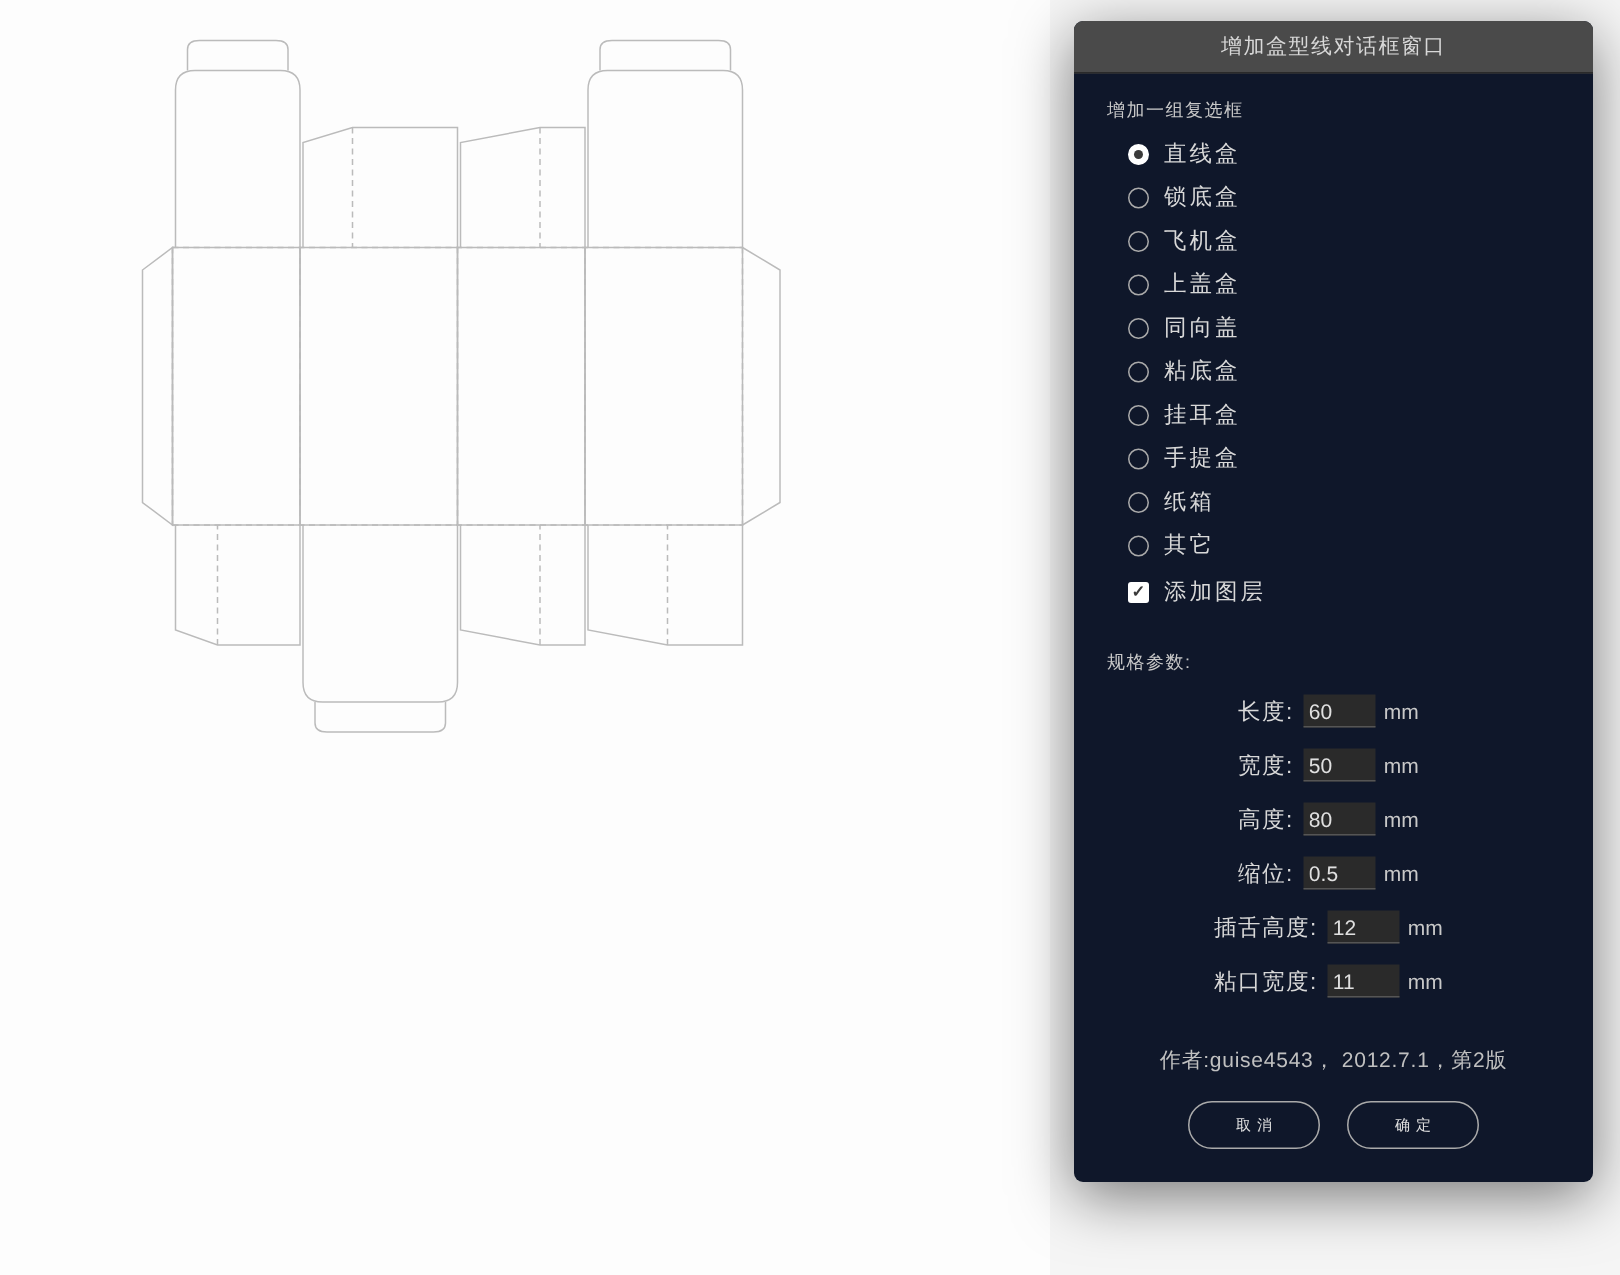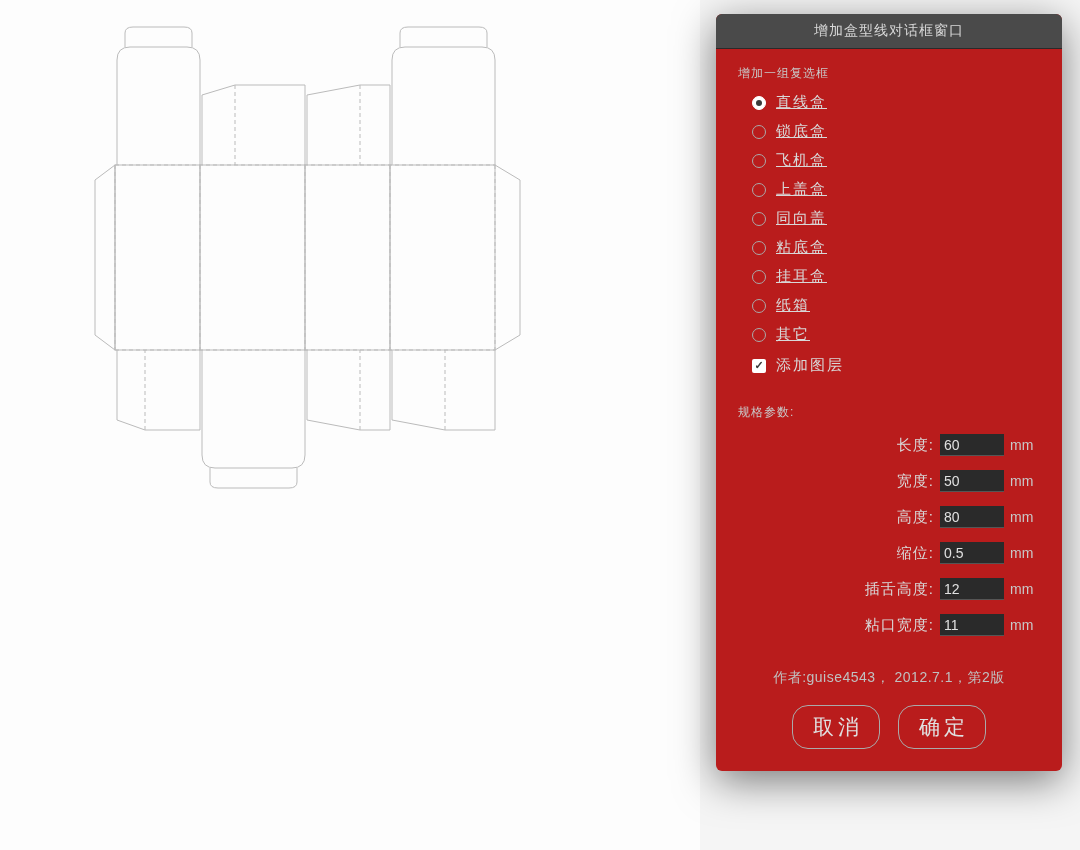--- a/index.html
+++ b/index.html
@@ -30,21 +30,21 @@
       position: absolute;
       left: 75px;
       top: 25px;
     }
     
     .dialog-panel {
       position: absolute;
       right: 18px;
       top: 14px;
       width: 346px;
-      background: #b91c1c;
+      background: #0f172a;
       border-radius: 6px;
       box-shadow: 0 10px 40px rgba(0,0,0,0.5);
       color: #d8d8d8;
       overflow: hidden;
     }
     
     .dialog-titlebar {
       background: #4a4a4a;
       padding: 8px 0;
       text-align: center;
@@ -60,21 +60,20 @@
     
     .section-label {
       font-size: 12px;
       color: #c8c8c8;
       margin-bottom: 6px;
       letter-spacing: 1px;
     }
     
     .radio-group {
       padding-left: 14px;
-      text-decoration: underline;
     }
     
     .radio-row {
       display: flex;
       align-items: center;
       padding: 5px 0;
       cursor: pointer;
     }
     
     .radio-circle {
@@ -132,34 +131,34 @@
       font-weight: bold;
     }
     
     .params-section {
       margin-top: 24px;
     }
     
     .param-row {
       display: flex;
       align-items: center;
-      justify-content: flex-end;
+      justify-content: center;
       padding: 7px 0;
       gap: 6px;
     }
     
     .param-label {
       font-size: 15px;
       color: #d8d8d8;
       text-align: right;
       letter-spacing: 1px;
     }
     
     .param-input {
-      width: 64px;
+      width: 48px;
       height: 22px;
       background: #2a2a2a;
       border: none;
       border-bottom: 1px solid #555;
       color: #e0e0e0;
       font-size: 14px;
       padding: 0 4px;
       outline: none;
     }
     
@@ -179,26 +178,26 @@
     
     .button-row {
       display: flex;
       justify-content: center;
       gap: 18px;
       margin-top: 18px;
     }
     
     .pill-button {
       width: 88px;
-      height: 44px;
+      height: 32px;
       border: 1.5px solid #aaa;
       border-radius: 16px;
       background: transparent;
       color: #e0e0e0;
-      font-size: 21px;
+      font-size: 10px;
       cursor: pointer;
       letter-spacing: 4px;
       text-indent: 4px;
       font-family: inherit;
     }
   </style>
 </head>
 <body>
 
 <div class="canvas-area">
@@ -287,20 +286,24 @@
       <div class="radio-row">
         <span class="radio-circle"></span>
         <span class="radio-label">粘底盒</span>
       </div>
       <div class="radio-row">
         <span class="radio-circle"></span>
         <span class="radio-label">挂耳盒</span>
       </div>
       <div class="radio-row">
         <span class="radio-circle"></span>
+        <span class="radio-label">手提盒</span>
+      </div>
+      <div class="radio-row">
+        <span class="radio-circle"></span>
         <span class="radio-label">纸箱</span>
       </div>
       <div class="radio-row">
         <span class="radio-circle"></span>
         <span class="radio-label">其它</span>
       </div>
     </div>
 
     <div class="checkbox-row">
       <span class="checkbox-box">✓</span>

